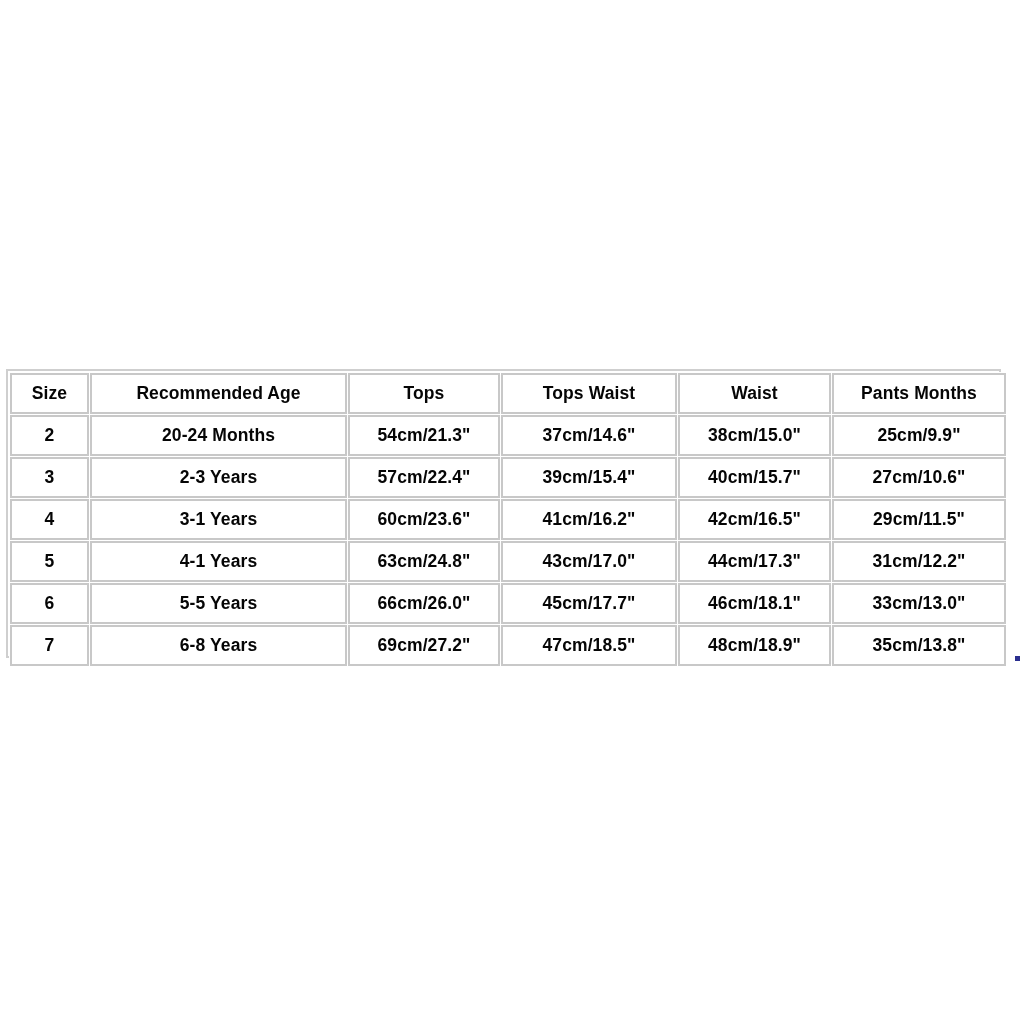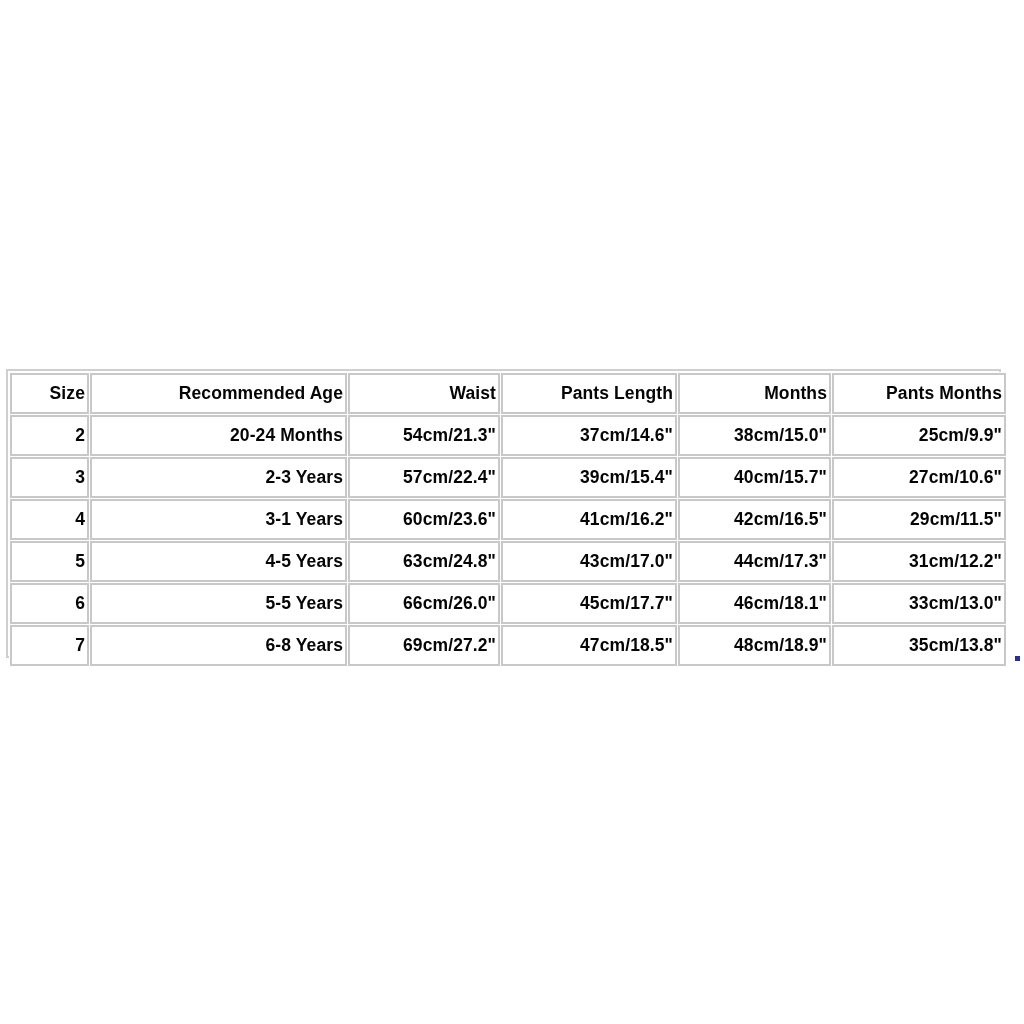--- a/index.html
+++ b/index.html
@@ -32,21 +32,21 @@
     height: 100%;
     border-collapse: separate;
     border-spacing: 1px;
     table-layout: fixed;
     background: #ffffff;
   }
 
   table.size-chart td {
     border: 2px solid #c8c8c8;
     background: #ffffff;
-    text-align: right;
+    text-align: center;
     vertical-align: middle;
     color: #050505;
     font-weight: bold;
     font-size: 17.5px;
     line-height: 1.15;
     letter-spacing: 0.1px;
     white-space: nowrap;
     overflow: hidden;
     padding: 0 2px;
   }
@@ -85,23 +85,23 @@
       <col class="c-age">
       <col class="c-bust">
       <col class="c-tops">
       <col class="c-waist">
       <col class="c-pants">
     </colgroup>
     <thead>
       <tr class="chart-row">
         <td>Size</td>
         <td>Recommended Age</td>
+        <td>Tops</td>
+        <td>Tops Waist</td>
         <td>Waist</td>
-        <td>Pants Length</td>
-        <td>Months</td>
         <td>Pants Months</td>
       </tr>
     </thead>
     <tbody>
       <tr class="chart-row">
         <td>2</td>
         <td>20-24 Months</td>
         <td>54cm/21.3"</td>
         <td>37cm/14.6"</td>
         <td>38cm/15.0"</td>
@@ -118,21 +118,21 @@
       <tr class="chart-row">
         <td>4</td>
         <td>3-1 Years</td>
         <td>60cm/23.6"</td>
         <td>41cm/16.2"</td>
         <td>42cm/16.5"</td>
         <td>29cm/11.5"</td>
       </tr>
       <tr class="chart-row">
         <td>5</td>
-        <td>4-5 Years</td>
+        <td>4-1 Years</td>
         <td>63cm/24.8"</td>
         <td>43cm/17.0"</td>
         <td>44cm/17.3"</td>
         <td>31cm/12.2"</td>
       </tr>
       <tr class="chart-row">
         <td>6</td>
         <td>5-5 Years</td>
         <td>66cm/26.0"</td>
         <td>45cm/17.7"</td>

